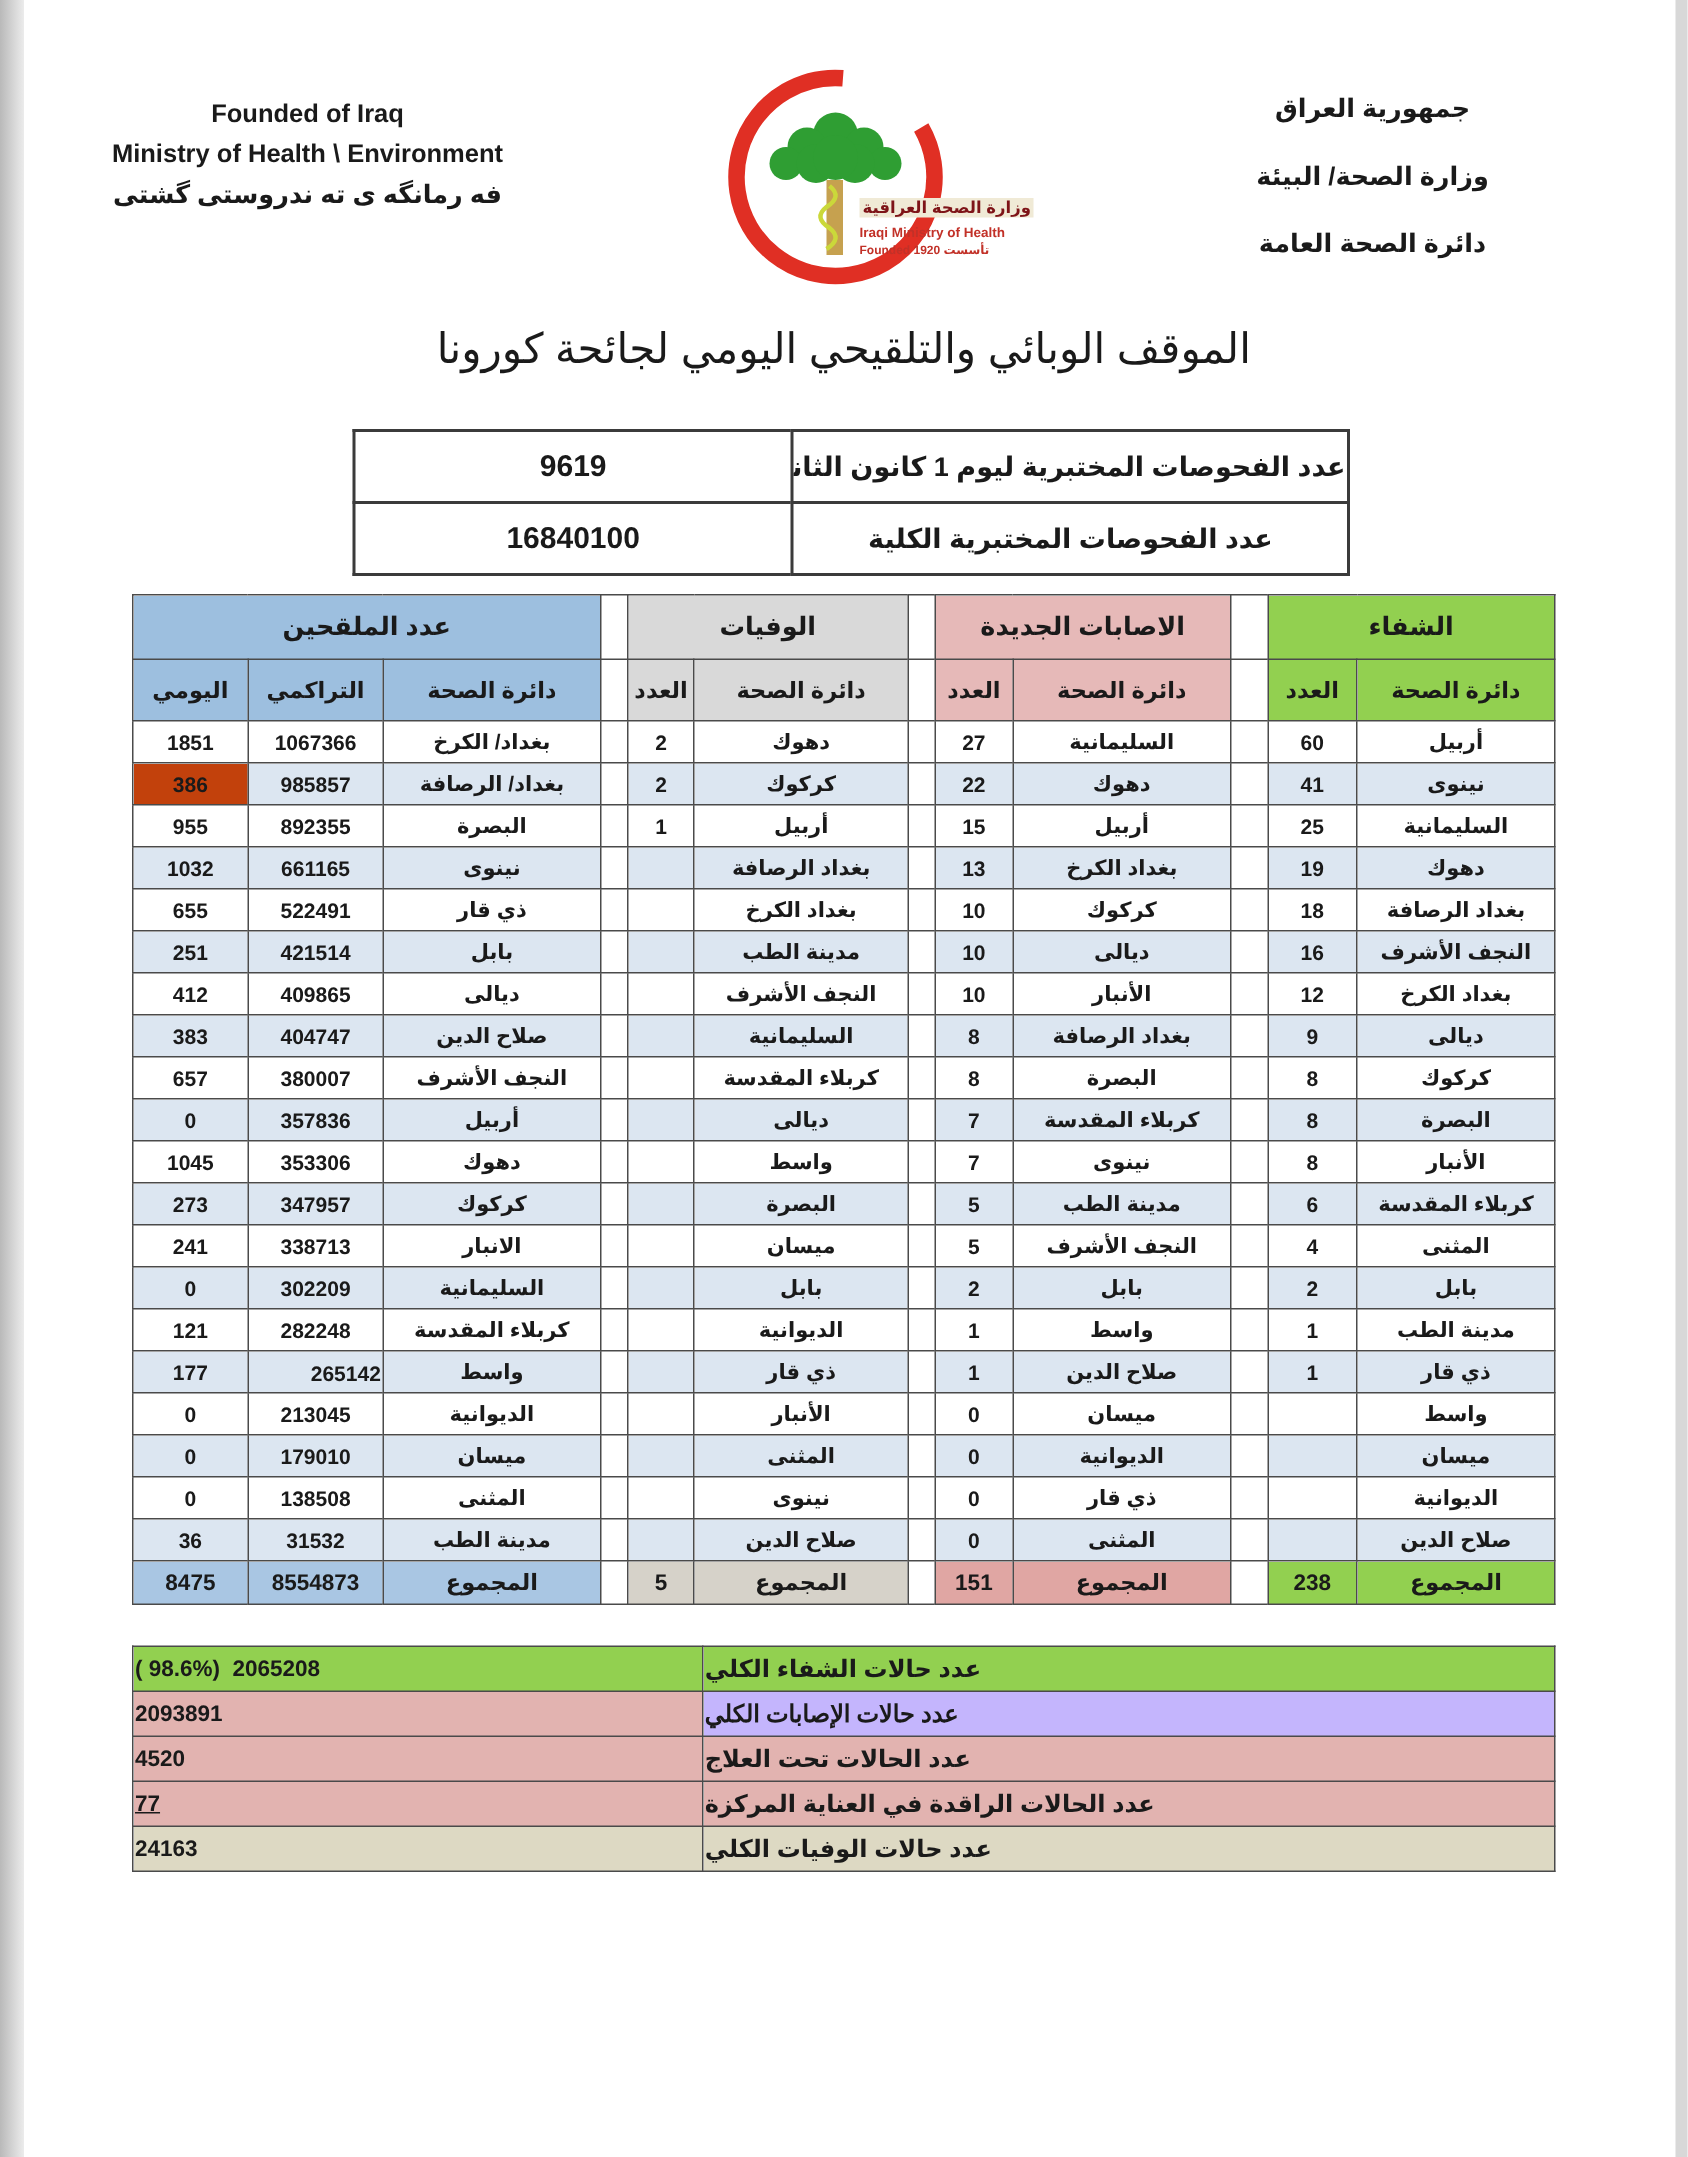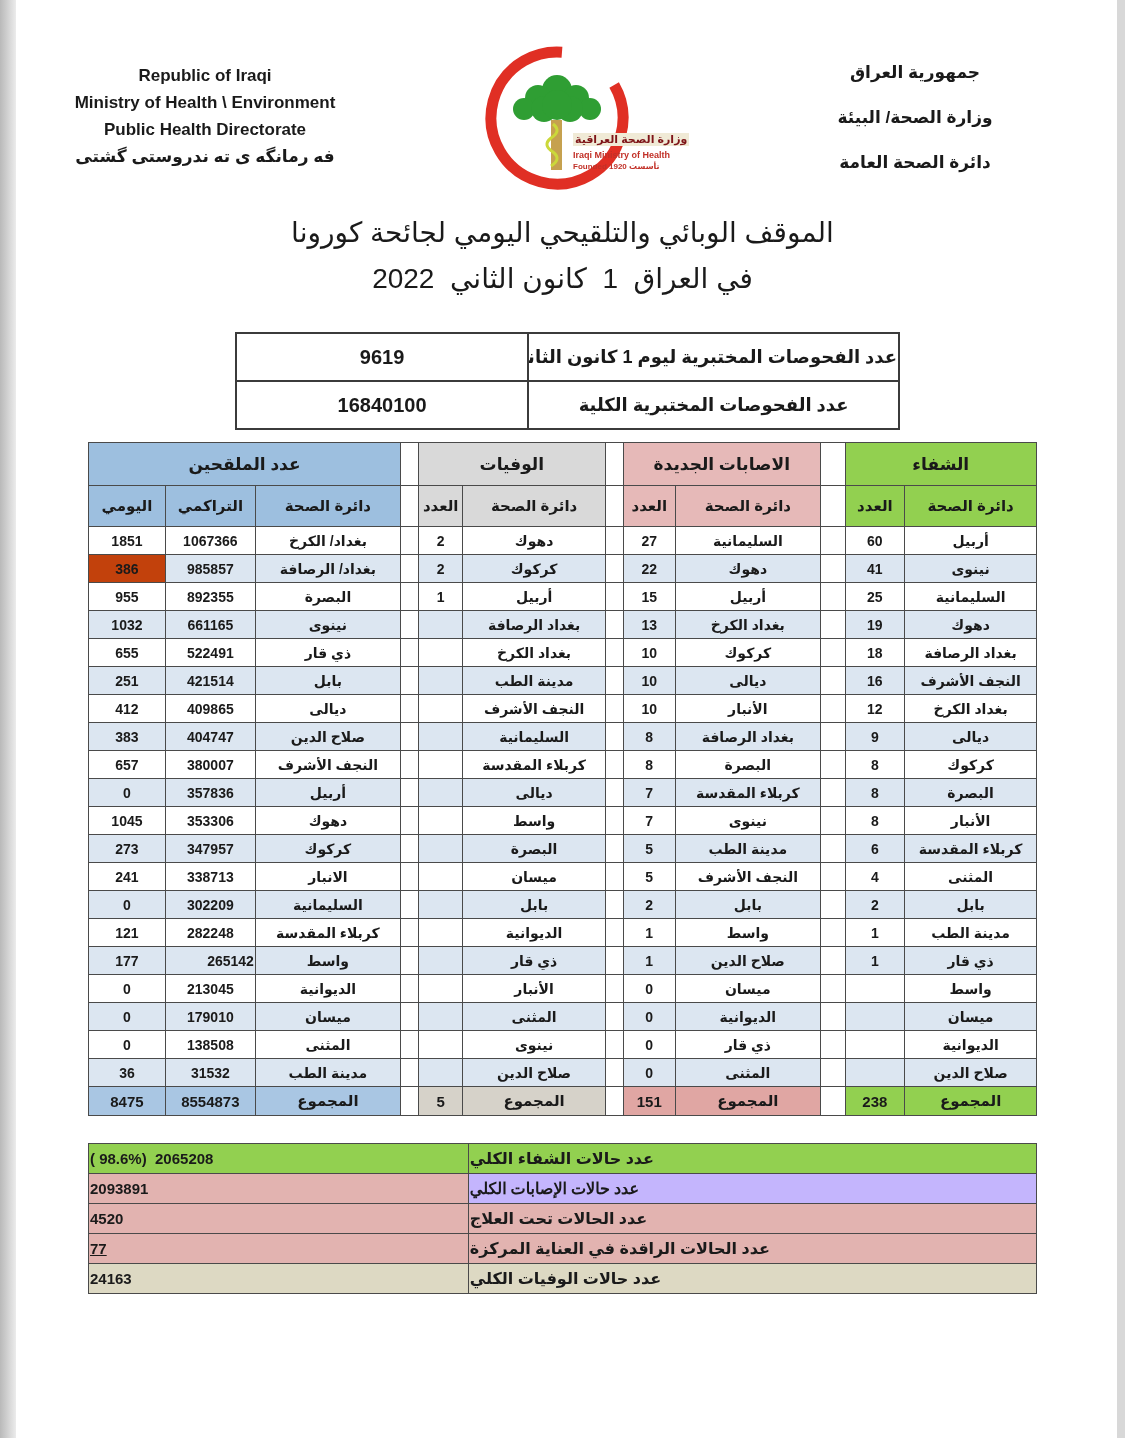--- a/index.html
+++ b/index.html
@@ -45,23 +45,22 @@
   .summary-table .val{width:40%;font-size:15px;direction:ltr;white-space:pre;}
 </style>
 </head>
 <body>
 
 <div class="edge-left"></div>
 <div class="edge-right"></div>
 
 <header class="header">
   <div class="hdr-en">
-    <div>Republic of Iraqi</div>
+    <div>Founded of Iraq</div>
     <div>Ministry of Health \ Environment</div>
-    <div>Public Health Directorate</div>
     <div dir="rtl">فه رمانگه ى ته ندروستى گشتى</div>
   </div>
 
   <div class="logo">
     <svg width="215" height="168" viewBox="0 0 215 168">
       <circle cx="92" cy="84" r="66" fill="none" stroke="#e02f24" stroke-width="11" stroke-dasharray="350 65" transform="rotate(-30 92 84)"></circle>
       <g fill="#2f9e33">
         <circle cx="92" cy="56" r="15"></circle>
         <circle cx="73" cy="64" r="13"></circle>
         <circle cx="111" cy="64" r="13"></circle>
@@ -86,21 +85,20 @@
 
   <div class="hdr-ar">
     <div>جمهورية العراق</div>
     <div>وزارة الصحة/ البيئة</div>
     <div>دائرة الصحة العامة</div>
   </div>
 </header>
 
 <section class="title-block">
   <div>الموقف الوبائي والتلقيحي اليومي لجائحة كورونا</div>
-  <div style="white-space:pre;">في العراق  1  كانون الثاني  2022</div>
 </section>
 
 <table class="tests-table">
   <tbody>
     <tr>
       <td class="lbl">عدد الفحوصات المختبرية  ليوم 1 كانون الثاني</td>
       <td class="val">9619</td>
     </tr>
     <tr>
       <td class="lbl">عدد الفحوصات المختبرية الكلية</td>

